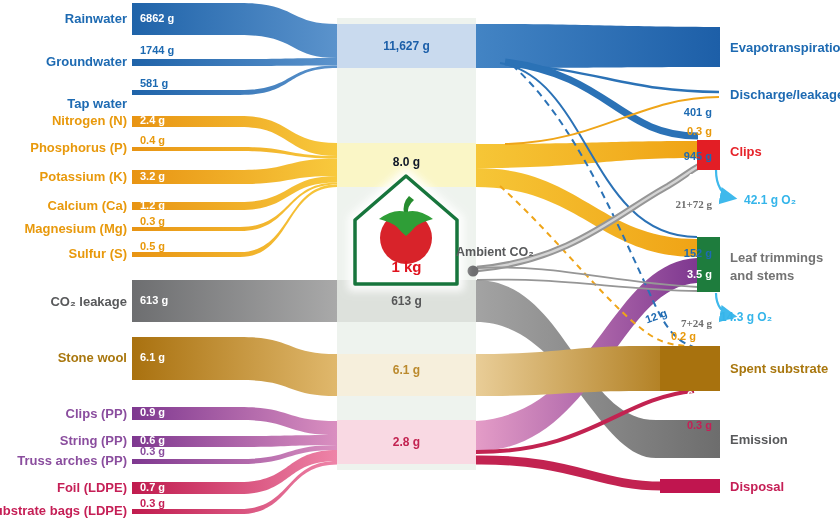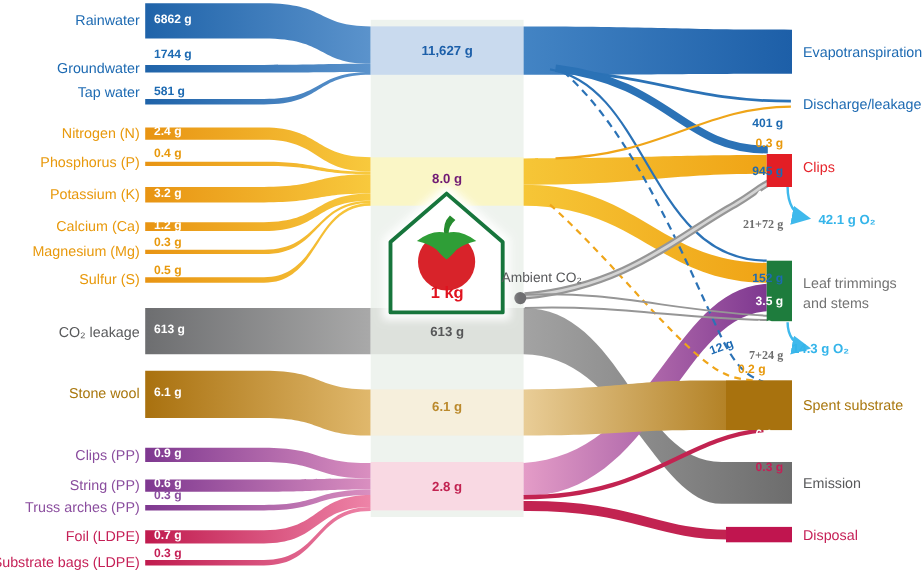--- a/index.html
+++ b/index.html
@@ -1,19 +1,19 @@
 <!DOCTYPE html>
 <html><head>
 <meta charset="utf-8">
 <style>
   html,body{margin:0;padding:0;background:#fff;}
   #stage{position:relative;width:840px;height:521px;background:#fff;overflow:hidden;
          font-family:"Liberation Sans","DejaVu Sans",sans-serif;}
   #stage svg{position:absolute;left:0;top:0;}
-  .lab{position:absolute;font-size:13px;font-weight:400;white-space:nowrap;}
+  .lab{position:absolute;font-size:13px;font-weight:700;white-space:nowrap;}
   .val{position:absolute;font-size:11px;font-weight:700;white-space:nowrap;}
   .ctr{position:absolute;left:337px;width:139px;text-align:center;font-size:12px;font-weight:700;}
   .rv{right:128px;text-align:right;margin-top:28px;}
   .white{color:#ffffff;}
   .blue{color:#1d6ab2;} .orange{color:#e8990c;} .grayt{color:#6d6d6d;font-family:Liberation Serif, serif;}
   .purple{color:#8a4d9e;} .crimson{color:#c51f56;} .green{color:#737373;}
   .cyan{color:#35b5ea;} .dgray{color:#58595b;} .brown{color:#a9770e;}
 </style>
 </head>
 <body>
@@ -152,21 +152,21 @@
     <polygon points="406,176 457,220 457,284 355,284 355,220" fill="#ffffff" stroke="#ffffff" stroke-width="14" filter="url(#soft)" opacity="0.95"></polygon>
     <polygon points="406,176 457,220 457,284 355,284 355,220" fill="#ffffff" stroke="#17753c" stroke-width="3.5" stroke-linejoin="round"></polygon>
     <path fill="#268c2f" d="M404,214 Q402,203 409,196 L414,200 Q407,206 408,214 Z"></path>
     <circle cx="406" cy="238" r="26" fill="#d8232a"></circle>
     <path fill="#2f9e37" d="M379,219 Q394,208 406,212 Q418,208 433,219 Q421,222 415,227 Q410,233 406,236 Q402,233 397,227 Q391,222 379,219 Z"></path>
   </g>
 </svg>
 
 <span class="lab blue" style="right:713px;top:11px">Rainwater</span>
 <span class="lab blue" style="right:713px;top:54px">Groundwater</span>
-<span class="lab blue" style="right:713px;top:76px">Tap water</span>
+<span class="lab blue" style="right:713px;top:96px">Tap water</span>
 <span class="lab orange" style="right:713px;top:113px">Nitrogen (N)</span>
 <span class="lab orange" style="right:713px;top:140px">Phosphorus (P)</span>
 <span class="lab orange" style="right:713px;top:169px">Potassium (K)</span>
 <span class="lab orange" style="right:713px;top:198px">Calcium (Ca)</span>
 <span class="lab orange" style="right:713px;top:221px">Magnesium (Mg)</span>
 <span class="lab orange" style="right:713px;top:246px">Sulfur (S)</span>
 <span class="lab dgray" style="right:713px;top:294px">CO₂ leakage</span>
 <span class="lab brown" style="right:713px;top:350px">Stone wool</span>
 <span class="lab purple" style="right:713px;top:406px">Clips (PP)</span>
 <span class="lab purple" style="right:713px;top:433px">String (PP)</span>
@@ -185,21 +185,21 @@
 <span class="val orange" style="left:140px;top:240px">0.5 g</span>
 <span class="val white" style="left:140px;top:294px">613 g</span>
 <span class="val white" style="left:140px;top:351px">6.1 g</span>
 <span class="val white" style="left:140px;top:406px">0.9 g</span>
 <span class="val white" style="left:140px;top:434px">0.6 g</span>
 <span class="val purple" style="left:140px;top:445px">0.3 g</span>
 <span class="val white" style="left:140px;top:481px">0.7 g</span>
 <span class="val crimson" style="left:140px;top:497px">0.3 g</span>
 
 <span class="ctr" style="top:39px;color:#1c5fa9">11,627 g</span>
-<span class="ctr" style="top:155px;color:#701a75">8.0 g</span>
+<span class="ctr" style="top:155px;color:#0f172a">8.0 g</span>
 <span class="ctr" style="top:258px;color:#e0131f;font-size:15px">1 kg</span>
 <span class="ctr" style="top:294px;color:#565758">613 g</span>
 <span class="ctr" style="top:363px;color:#bb8a2d">6.1 g</span>
 <span class="ctr" style="top:435px;color:#c22351">2.8 g</span>
 
 <span class="lab dgray" style="left:456px;top:245px;font-size:12.5px">Ambient CO₂</span>
 
 <span class="val white rv" style="top:40px;font-size:12px">10,117 g</span>
 <span class="val blue rv" style="top:78px">401 g</span>
 <span class="val orange rv" style="top:97px">0.3 g</span>

